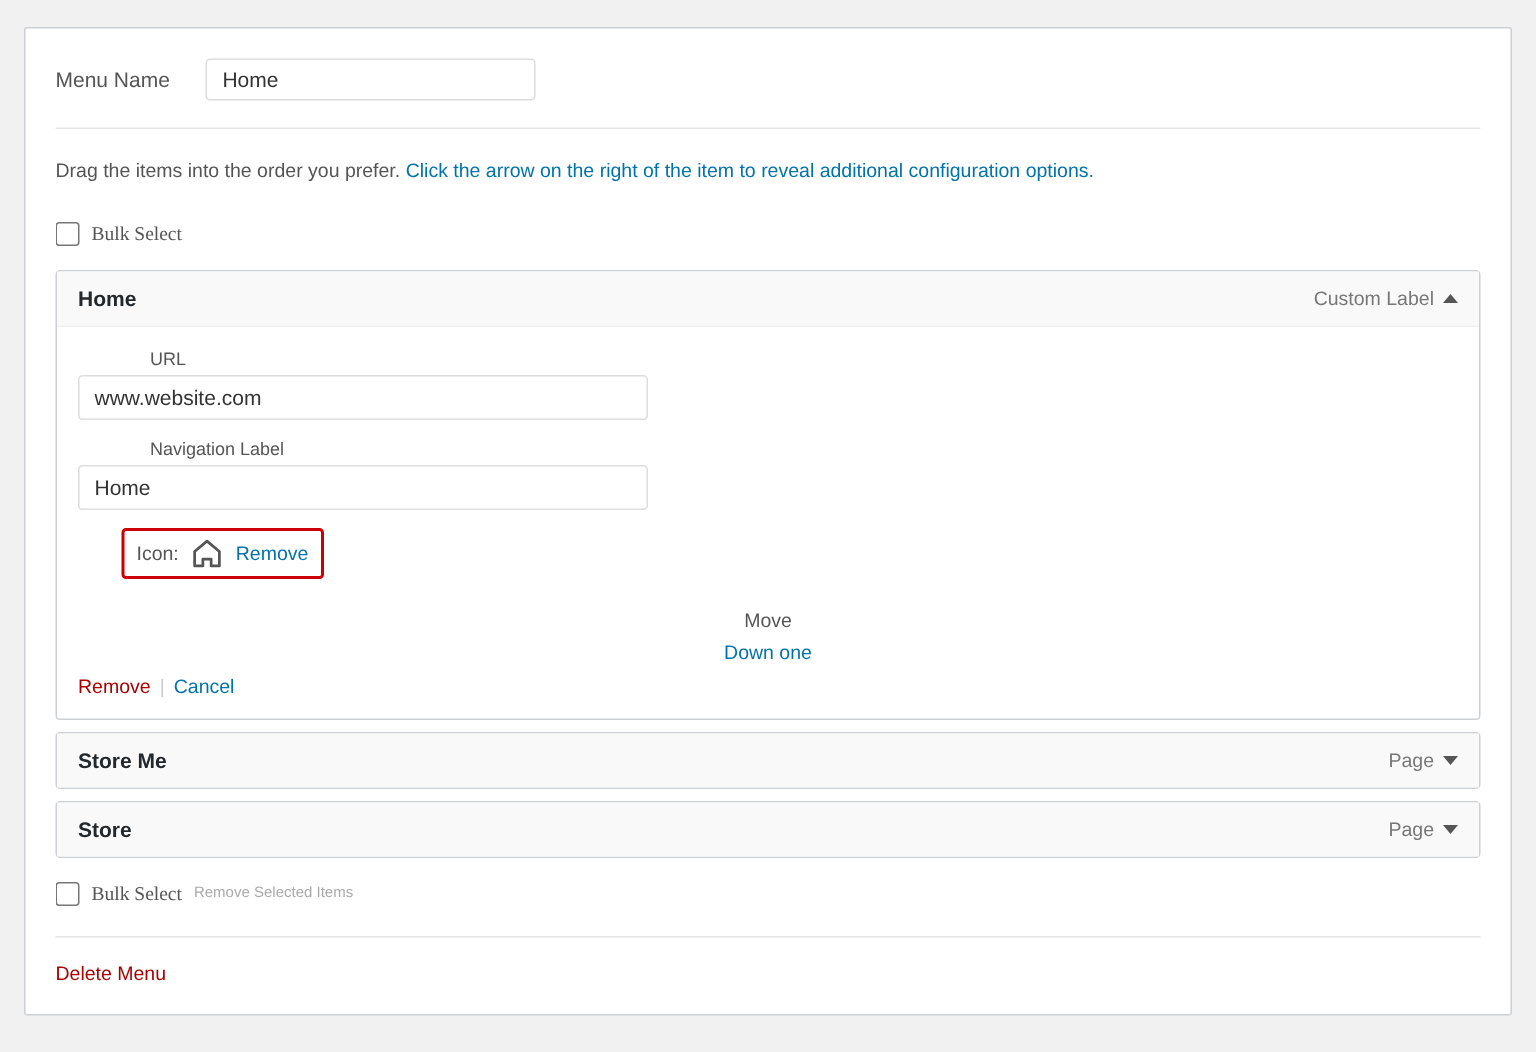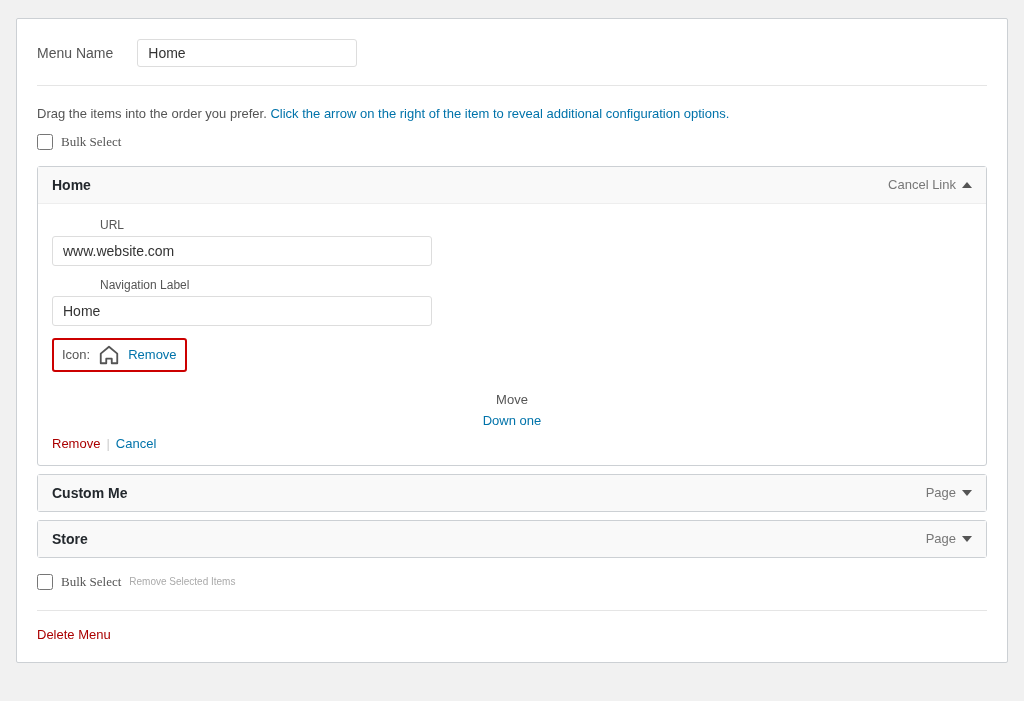--- a/index.html
+++ b/index.html
@@ -46,21 +46,21 @@
       border-radius: 3px;
       padding: 5px 10px;
       font-size: 14px;
       width: 220px;
       color: #333;
       outline: none;
     }
     .instruction-text {
       font-size: 13px;
       color: #555;
-      margin-bottom: 10px;
+      margin-bottom: 24px;
       line-height: 1.5;
     }
     .instruction-text .link {
       color: #0073aa;
       text-decoration: none;
     }
     .bulk-select-row {
       display: flex;
       align-items: center;
       gap: 8px;
@@ -135,20 +135,21 @@
     }
     .icon-row {
       display: flex;
       align-items: center;
       gap: 8px;
       margin-bottom: 10px;
       border: 2px solid #cc0000;
       border-radius: 3px;
       padding: 4px 8px;
       display: inline-flex;
+      margin-left: 29px;
     }
     .icon-label-text {
       font-size: 13px;
       color: #555;
     }
     .remove-icon-link {
       color: #0073aa;
       text-decoration: none;
       font-size: 13px;
       cursor: pointer;
@@ -267,21 +268,21 @@
       <input type="checkbox" class="bulk-checkbox" style="">
       <span class="bulk-select-label">Bulk Select</span>
     </div>
 
     <div class="menu-items-list">
 
       <div class="menu-item">
         <div class="menu-item-header">
           <span class="item-name">Home</span>
           <span class="item-type">
-            <span>Cancel Link</span>
+            <span>Custom Label</span>
             <span class="chevron-up"></span>
           </span>
         </div>
         <div class="menu-item-body">
 
           <div class="field-group">
             <label class="field-label">URL</label>
             <input class="field-input" type="text" value="www.website.com" style="">
           </div>
 
@@ -310,21 +311,21 @@
             <a href="#" class="action-link-remove">Remove</a>
             <span class="action-separator">|</span>
             <a href="#" class="action-link-cancel">Cancel</a>
           </div>
 
         </div>
       </div>
 
       <div class="menu-item">
         <div class="menu-item-header">
-          <span class="item-name">Custom Me</span>
+          <span class="item-name">Store Me</span>
           <span class="item-type">
             <span>Page</span>
             <span class="chevron-down"></span>
           </span>
         </div>
       </div>
 
       <div class="menu-item">
         <div class="menu-item-header">
           <span class="item-name">Store</span>

